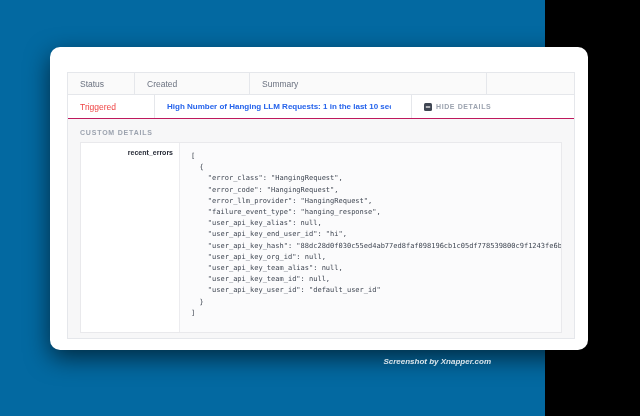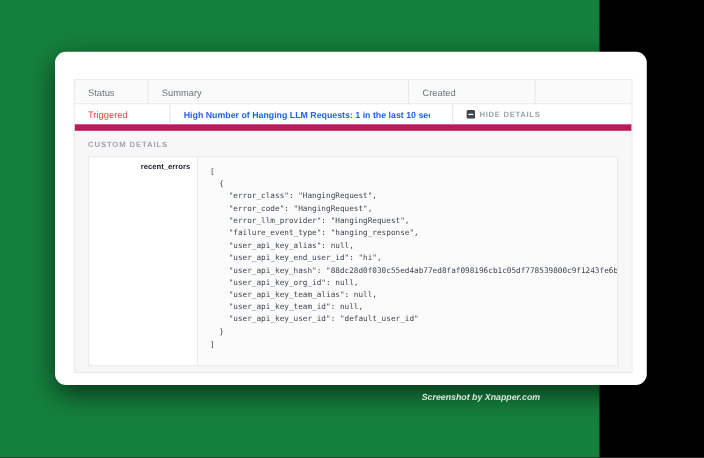--- a/index.html
+++ b/index.html
@@ -1,34 +1,34 @@
 <!DOCTYPE html>
 <html><head>
 <meta charset="utf-8">
 <style>
   * { margin:0; padding:0; box-sizing:border-box; }
   html,body { width:640px; height:416px; background:#000; overflow:hidden; }
   body { font-family:"Liberation Sans", sans-serif; position:relative; }
 
-  .stage { position:absolute; inset:0; width:545px; height:416px; background:#15803d; }
+  .stage { position:absolute; inset:0; width:545px; height:416px; background:#0369a1; }
 
   .card {
     position:absolute; left:50px; top:47px; width:538px; height:303px;
     background:#fff; border-radius:10px;
     box-shadow:0 8px 24px rgba(0,0,0,0.6);
   }
 
   .alert-table {
     position:absolute; left:17px; top:25px; width:508px; height:267px;
     border:1px solid #e5e7eb; background:#fff;
     display:flex; flex-direction:column;
   }
 
   .thead { display:flex; height:22px; background:#fafafa; border-bottom:1px solid #e5e7eb; }
-  .trow  { display:flex; height:24px; background:#fff;    border-bottom:6px solid #be185d;gap:20px; }
+  .trow  { display:flex; height:24px; background:#fff;    border-bottom:1px solid #be185d;gap:20px; }
 
   .cell { display:flex; align-items:center; padding:0 12px; overflow:hidden; white-space:nowrap; }
   .cell + .cell { border-left:1px solid #e5e7eb; }
   .col-status  { width:66px; }
   .col-summary { width:237px; }
   .col-created { width:115px; }
   .col-actions { flex:1; }
 
   .th { font-size:8.5px; color:#6b7280; }
   .status-text { font-size:8.5px; color:#ef4444; font-weight:500; }
@@ -74,22 +74,22 @@
 </head>
 <body>
 
 <div class="stage">
   <div class="card">
 
     <div class="alert-table">
 
       <div class="thead">
         <div class="cell col-status th">Status</div>
+        <div class="cell col-created th">Created</div>
         <div class="cell col-summary th">Summary</div>
-        <div class="cell col-created th">Created</div>
         <div class="cell col-actions th"></div>
       </div>
 
       <div class="trow">
         <div class="cell col-status">
           <span class="status-text">Triggered</span>
         </div>
         <div class="cell col-summary">
           <a class="summary-link">High Number of Hanging LLM Requests: 1 in the last 10 seconds.</a>
         </div>

